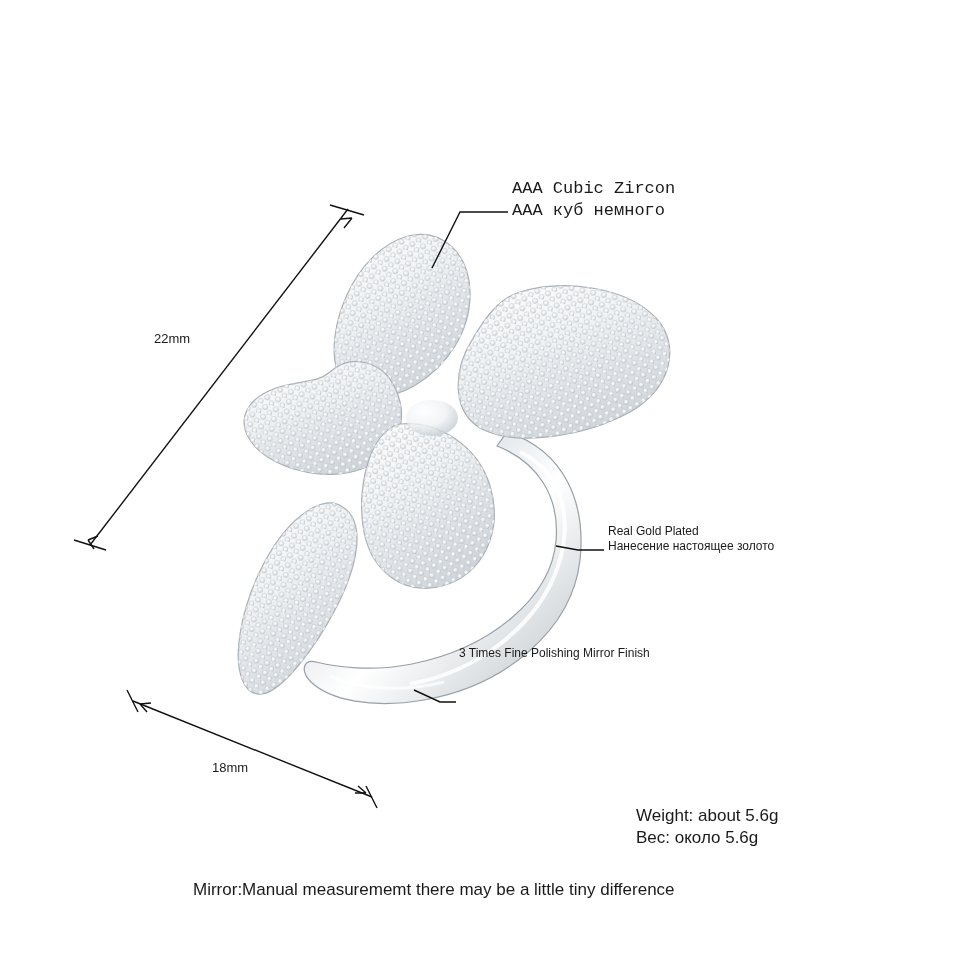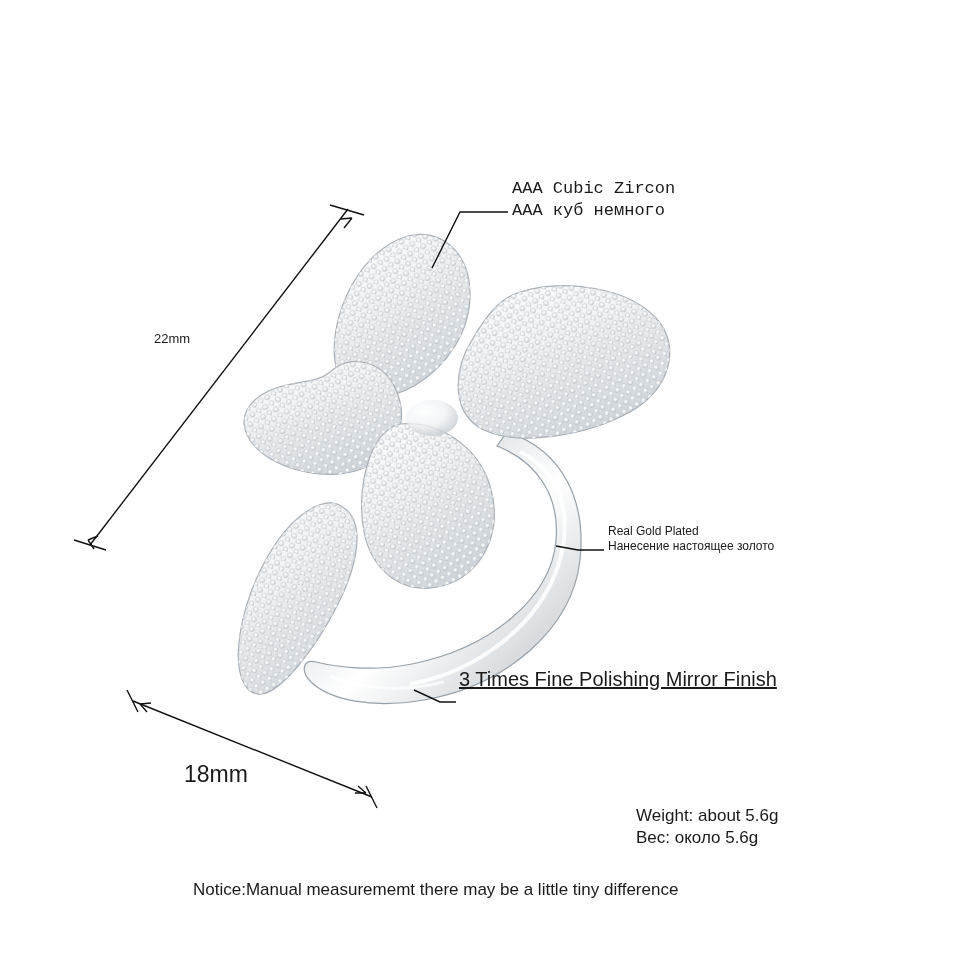--- a/index.html
+++ b/index.html
@@ -19,27 +19,27 @@
   .ann {
     position: absolute;
     white-space: nowrap;
     line-height: 1.28;
   }
   .ann-line { display: block; }
 
   
   #callout-zircon  { left: 512px; top: 178px; font-size: 17px; font-family: Liberation Mono, monospace; }
   #callout-plated  { left: 608px; top: 524px; font-size: 12px; }
-  #callout-polish  { left: 459px; top: 667px; font-size: 20px; text-decoration: underline; }
+  #callout-polish  { left: 459px; top: 646px; font-size: 12px; }
   #callout-weight  { left: 636px; top: 805px; font-size: 17px; }
   #notice          { left: 193px; top: 879px; font-size: 17px; }
 
   
   #dim-height-label { left: 154px; top: 331px; font-size: 13px; }
-  #dim-width-label  { left: 184px; top: 760px; font-size: 23px; }
+  #dim-width-label  { left: 212px; top: 760px; font-size: 13px; }
 
   
   #overlay {
     position: absolute;
     left: 0; top: 0;
     width: 960px; height: 960px;
   }
 </style>
 </head>
 <body>
@@ -168,16 +168,16 @@
   <div class="ann" id="callout-polish">
     <span class="ann-line">3 Times Fine Polishing Mirror Finish</span>
   </div>
 
   <div class="ann" id="callout-weight">
     <span class="ann-line">Weight:  about   5.6g</span>
     <span class="ann-line">Вес: около  5.6g</span>
   </div>
 
   <div class="ann" id="notice">
-    <span class="ann-line">Notice:Manual measurememt there may be a little tiny difference</span>
+    <span class="ann-line">Mirror:Manual measurememt there may be a little tiny difference</span>
   </div>
 
 </div>
 
 </body></html>

